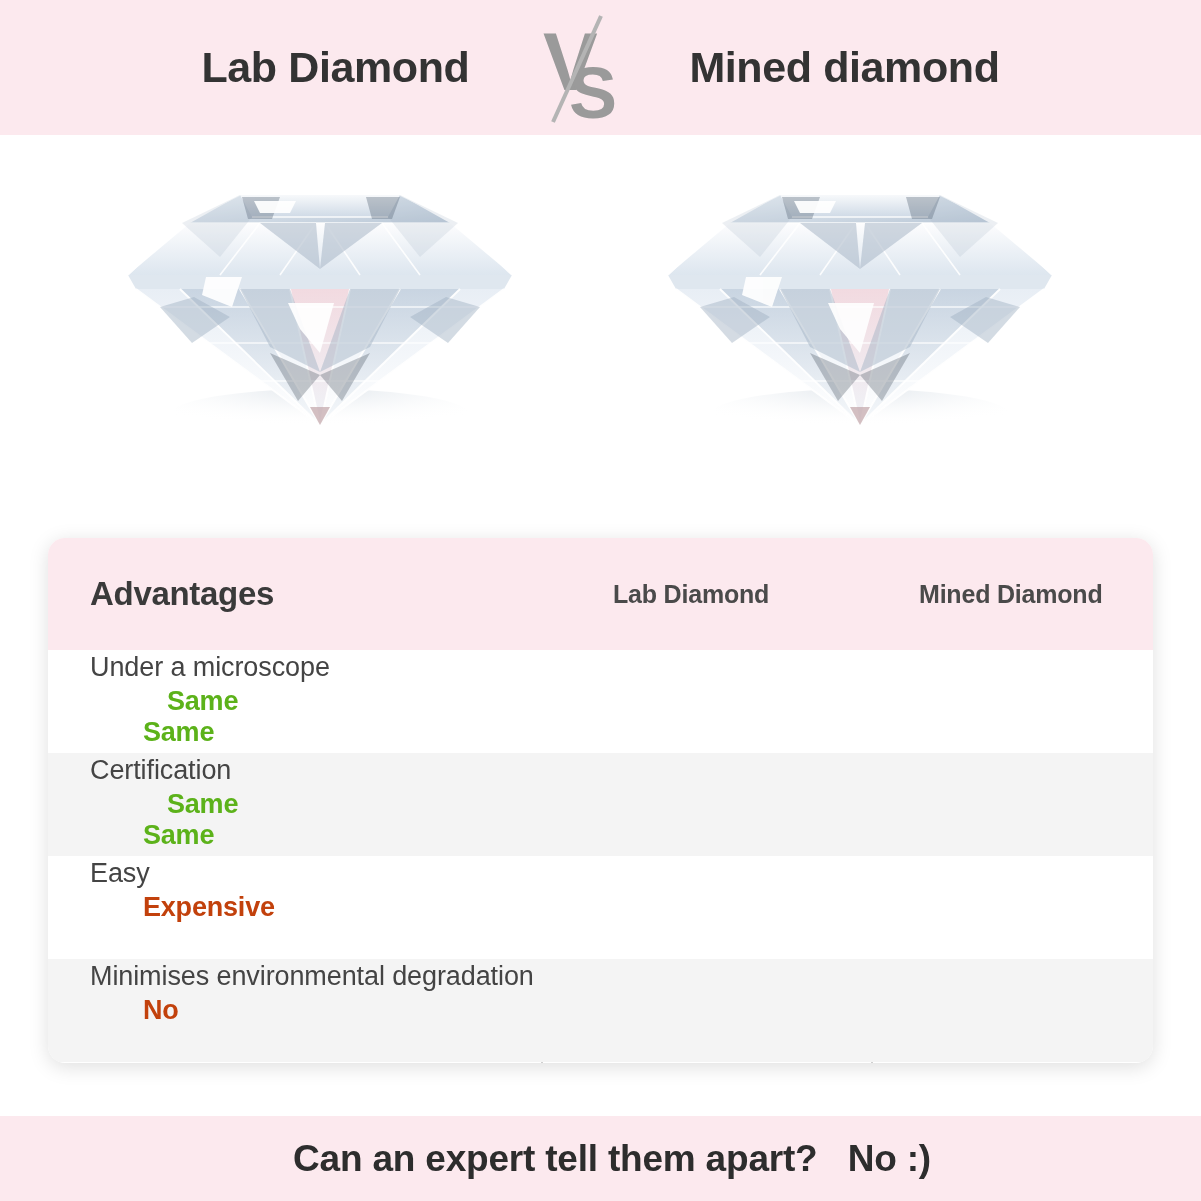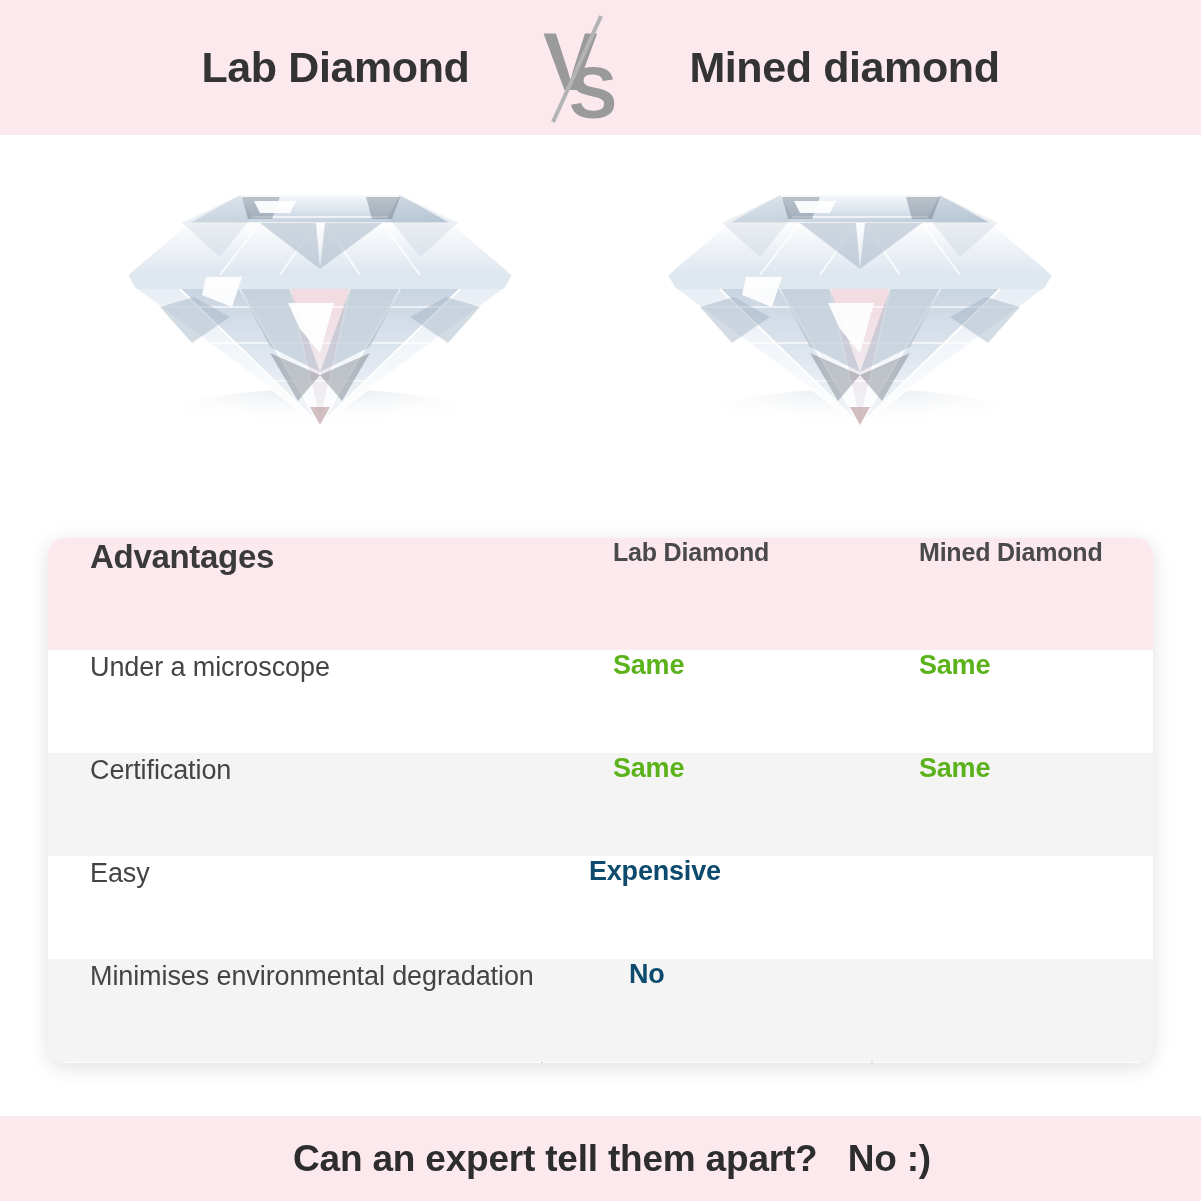--- a/index.html
+++ b/index.html
@@ -52,48 +52,48 @@
     position:absolute; left:48px; top:538px;
     width:1105px; height:525px;
     background:#ffffff; border-radius:17px;
     box-shadow:0 4px 20px rgba(0,0,0,0.13);
     overflow:hidden;
   }
 
   .row { position:relative; display:flex; width:100%; }
 
   .row-head { background:#fce9ee; height:112px; }
-  .row-body { height:103px; }
+  .row-body { height:103px;flex-direction:column; }
   .row-body.alt  { background:#f4f4f4; }
   .row-body.plain{ background:#ffffff; }
-  .row-tall { height:103px;gap:40px; }
+  .row-tall { height:103px; }
 
   .cell {
-    display:flex; 
+    display:flex; align-items:center;
     padding:0 0 0 42px;
   }
   .c-feature { width:493px; }
   .c-lab     { width:330px; padding-left:72px; }
   .c-mined   { width:282px; padding-left:48px; }
 
   
   .divider {
     position:absolute; top:28px; width:2px;
     background:#cfcfcf;
   }
   .divider.d1 { left:493px; height:497px; }
   .divider.d2 { left:823px; height:497px; }
 
   .h-advantages { font-size:33px; font-weight:700; color:#3a3a3a; letter-spacing:-0.3px; }
   .h-col        { font-size:25px; font-weight:600; color:#4a4a4a; letter-spacing:-0.2px; }
 
   .feature-text { font-size:27px; font-weight:400; color:#444444; line-height:1.32; letter-spacing:-0.1px; }
-  .val          { font-size:27px; font-weight:700; letter-spacing:-0.2px; }
+  .val          { font-size:27px; font-weight:700; letter-spacing:-0.2px;margin-left:47px; }
   .val.good     { color:#5cb21a; }
-  .val.bad      { color:#0c4a6e; }
+  .val.bad      { color:#c2410c; }
 </style>
 </head>
 <body>
 
 <div class="page">
 
   <div class="banner banner-top">
     <span class="title title-left">Lab Diamond</span>
 
     <span class="vs-mark">

